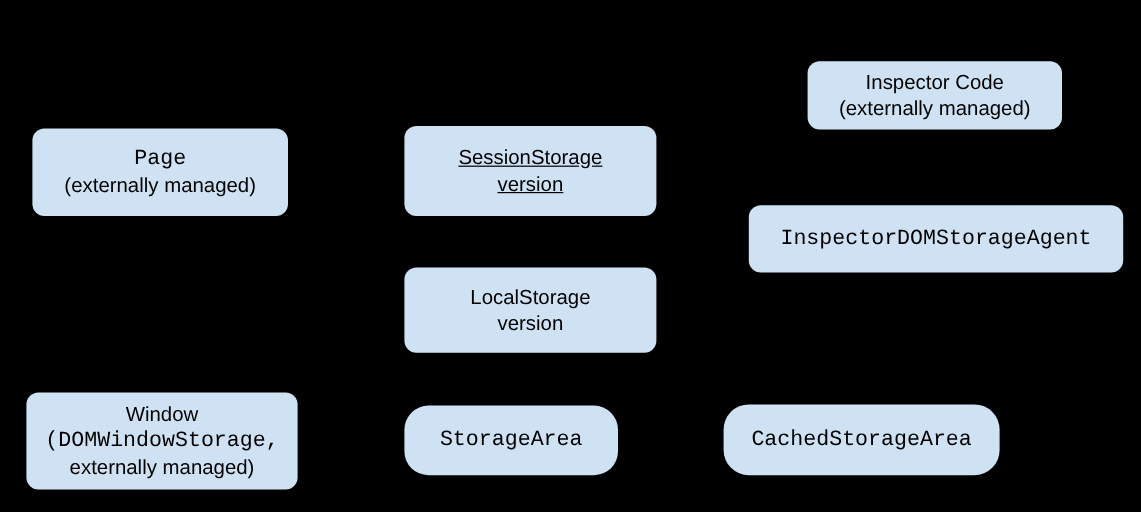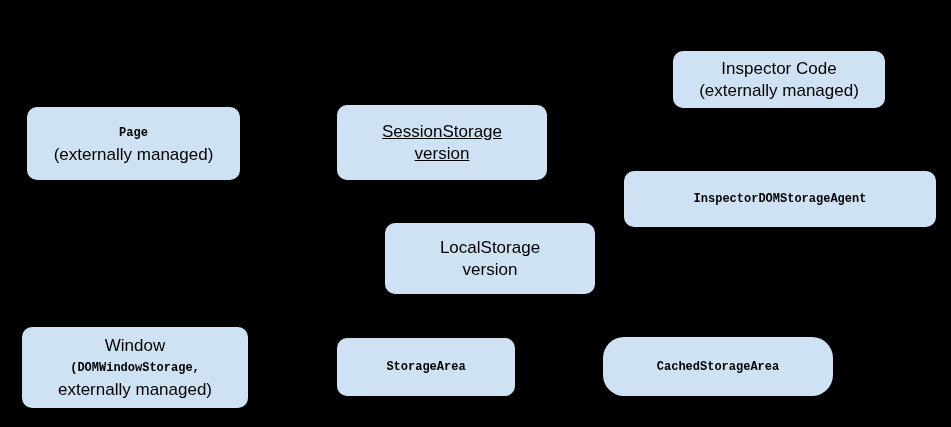--- a/index.html
+++ b/index.html
@@ -30,34 +30,34 @@
     box-sizing: border-box;
   }
   .sans {
     font-family: "Liberation Sans", sans-serif;
     font-size: 17px;
     line-height: 22px;
     white-space: nowrap;
   }
   .mono {
     font-family: "Liberation Mono", "DejaVu Sans Mono", monospace;
-    font-weight: bold;
-    font-size: 12px;
+    font-weight: normal;
+    font-size: 18px;
     line-height: 22px;
     white-space: nowrap;
   }
   
   #node-page               { left: 27px;  top: 107px; width: 213px; height: 73px; }
   #node-session-storage    { left: 337px; top: 105px; width: 210px; height: 75px; text-decoration: underline; }
   #node-inspector-code     { left: 673px; top: 51px;  width: 212px; height: 57px; }
   #node-storage-controller { left: 22px;  top: 233px; width: 226px; height: 50px; }
-  #node-local-storage      { left: 337px; top: 223px; width: 210px; height: 71px; margin-left: 48px; }
+  #node-local-storage      { left: 337px; top: 223px; width: 210px; height: 71px; }
   #node-inspector-agent    { left: 624px; top: 171px; width: 312px; height: 56px; }
   #node-window             { left: 22px;  top: 327px; width: 226px; height: 81px; }
-  #node-storage-area       { left: 337px; top: 338px; width: 178px; height: 58px; }
+  #node-storage-area       { left: 337px; top: 338px; width: 178px; height: 58px; border-radius: 20px; }
   #node-cached-storage     { left: 603px; top: 337px; width: 230px; height: 59px; border-radius: 21px; }
 </style>
 </head>
 <body style="--bg: #000000; --node-fill: #cfe2f3; --text: #000000;">
 
 <div class="canvas">
 
   <div class="node" id="node-page">
     <span class="mono">Page</span>
     <span class="sans">(externally managed)</span>

